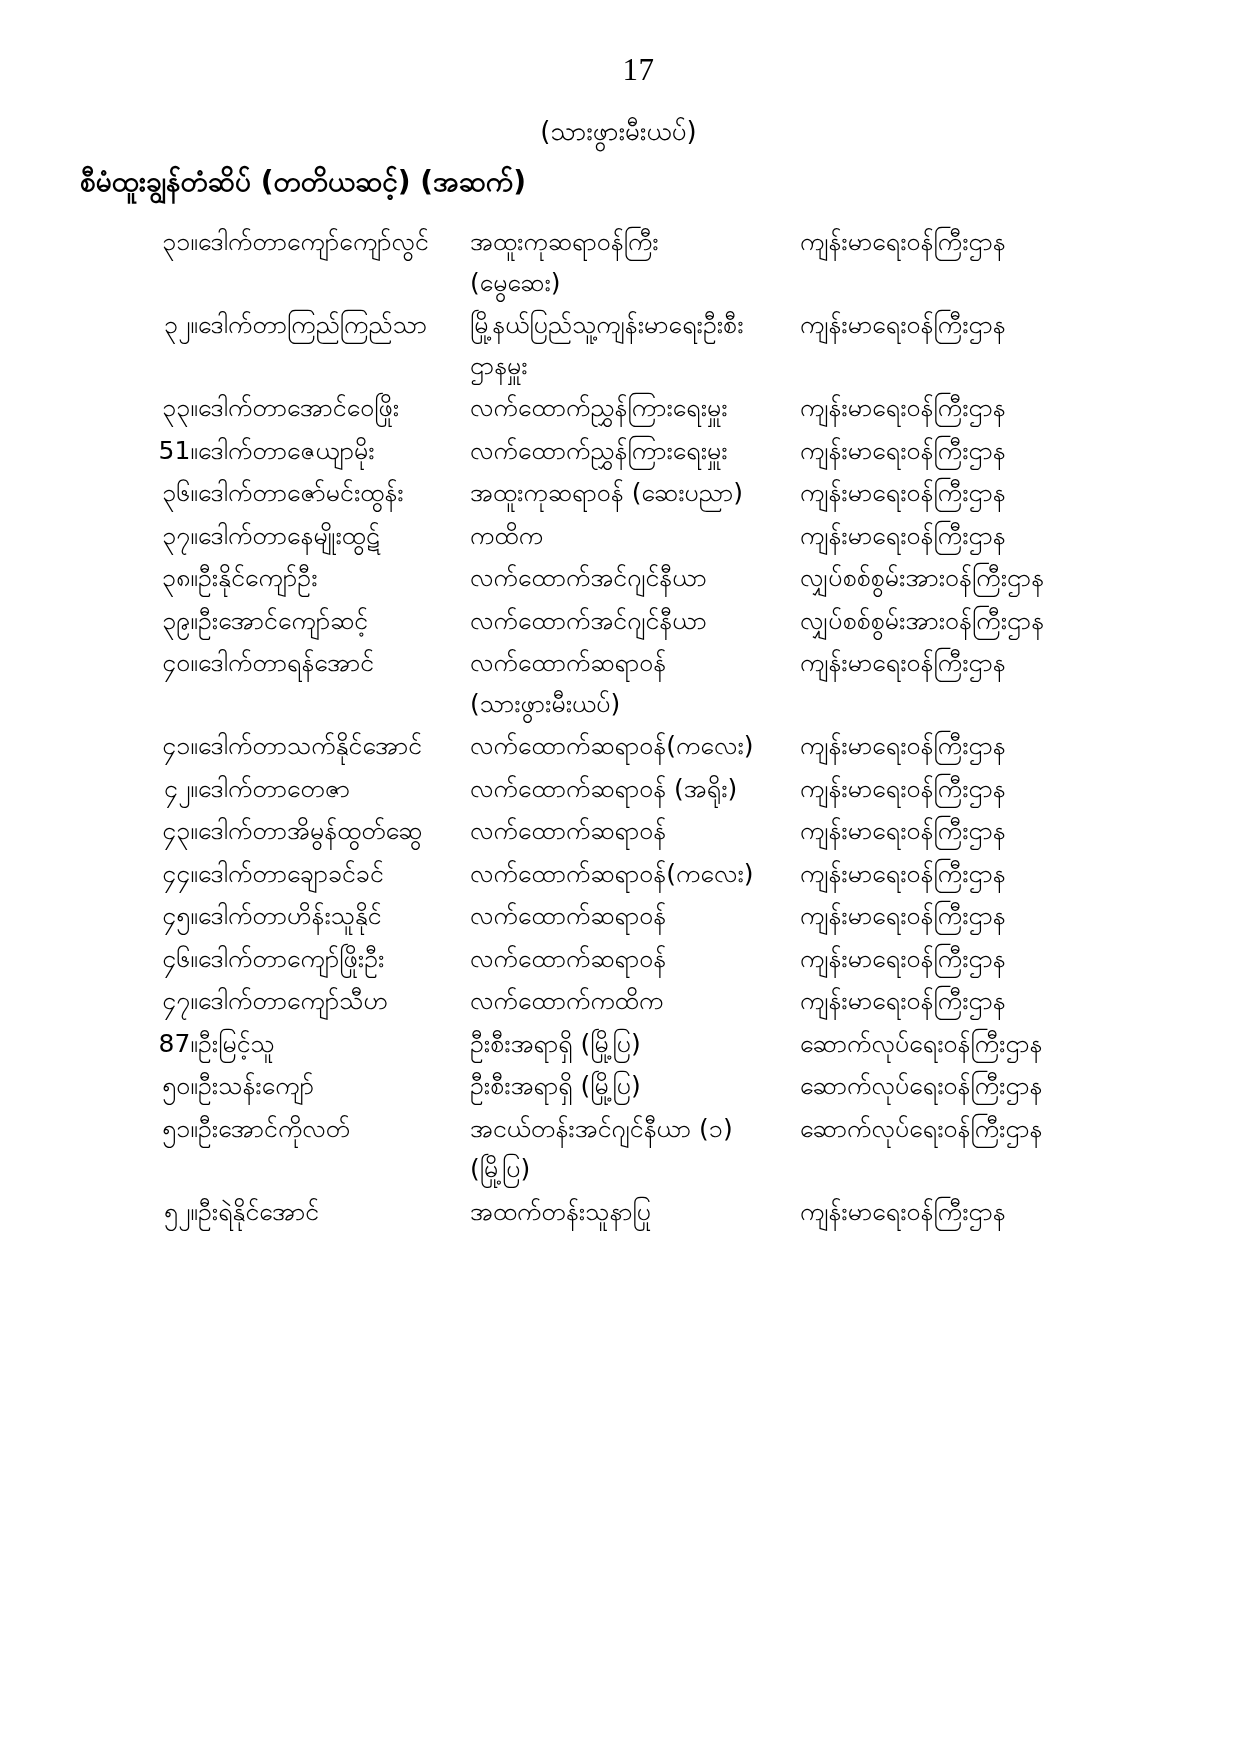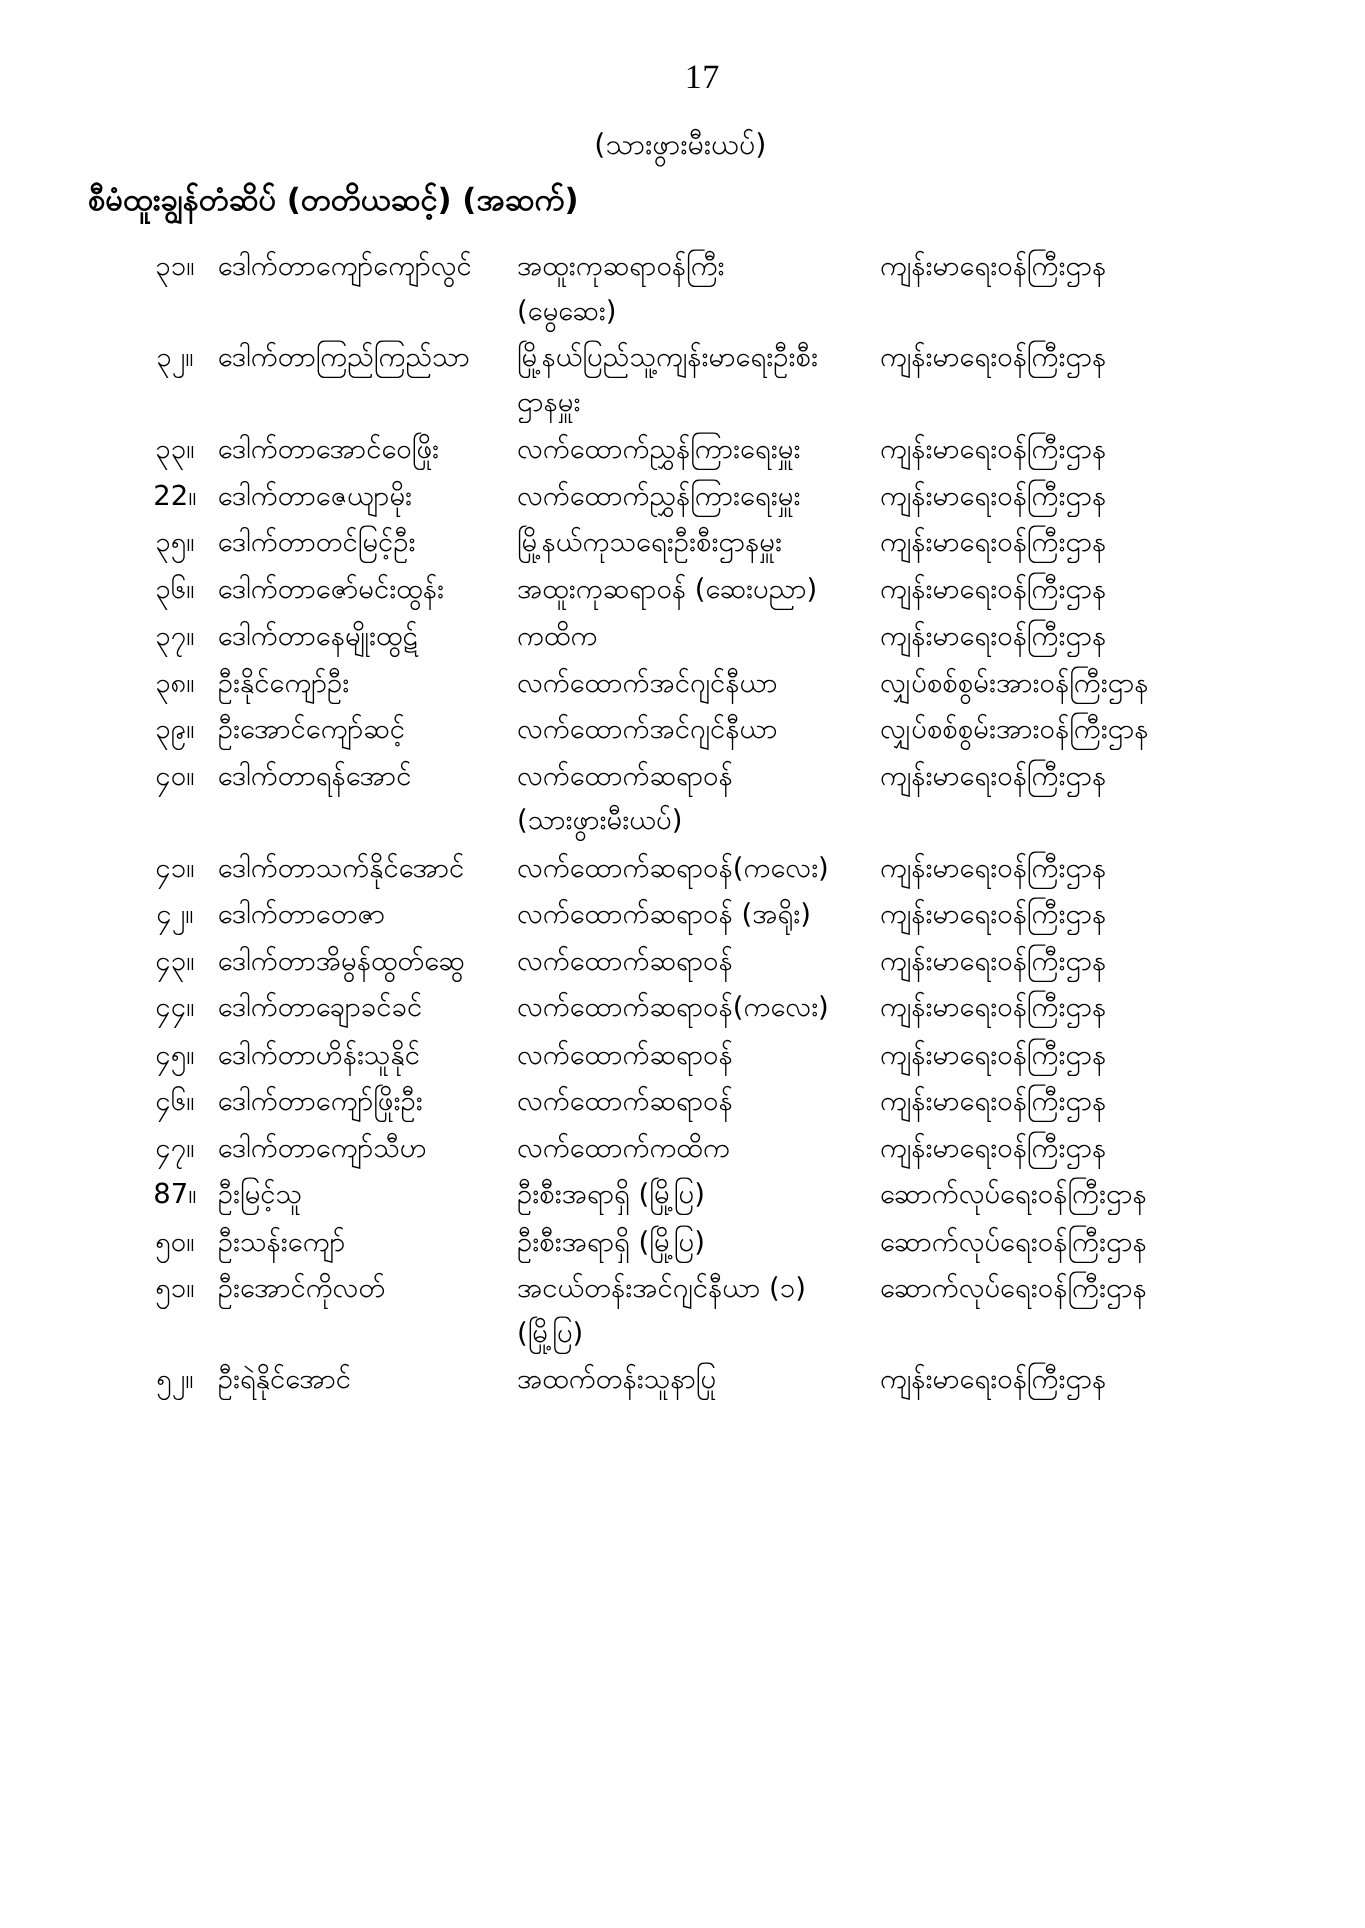--- a/index.html
+++ b/index.html
@@ -48,21 +48,21 @@
     font-size: 25px;
   }
   table.list td {
     vertical-align: top;
     padding: 1px 0 1px 0;
     line-height: 1.62;
     white-space: nowrap;
   }
   td.col-num {
     width: 78px;
-    text-align: center;
+    text-align: right;
     padding-left: 4px;
   }
   td.col-name {
     width: 272px;
     padding-right: 6px;
   }
   td.col-position {
     width: 330px;
     padding-right: 6px;
   }
@@ -108,32 +108,26 @@
       </tr>
 
       <tr>
         <td class="col-num">၃၃။</td>
         <td class="col-name">ဒေါက်တာအောင်ဝေဖြိုး</td>
         <td class="col-position">လက်ထောက်ညွှန်ကြားရေးမှူး</td>
         <td class="col-ministry">ကျန်းမာရေးဝန်ကြီးဌာန</td>
       </tr>
 
       <tr>
-        <td class="col-num">22။</td>
+        <td class="col-num">51။</td>
         <td class="col-name">ဒေါက်တာဇေယျာမိုး</td>
         <td class="col-position">လက်ထောက်ညွှန်ကြားရေးမှူး</td>
         <td class="col-ministry">ကျန်းမာရေးဝန်ကြီးဌာန</td>
       </tr>
 
-      <tr>
-        <td class="col-num">၃၅။</td>
-        <td class="col-name">ဒေါက်တာတင်မြင့်ဦး</td>
-        <td class="col-position">မြို့နယ်ကုသရေးဦးစီးဌာနမှူး</td>
-        <td class="col-ministry">ကျန်းမာရေးဝန်ကြီးဌာန</td>
-      </tr>
 
       <tr>
         <td class="col-num">၃၆။</td>
         <td class="col-name">ဒေါက်တာဇော်မင်းထွန်း</td>
         <td class="col-position">အထူးကုဆရာဝန် (ဆေးပညာ)</td>
         <td class="col-ministry">ကျန်းမာရေးဝန်ကြီးဌာန</td>
       </tr>
 
       <tr>
         <td class="col-num">၃၇။</td>

